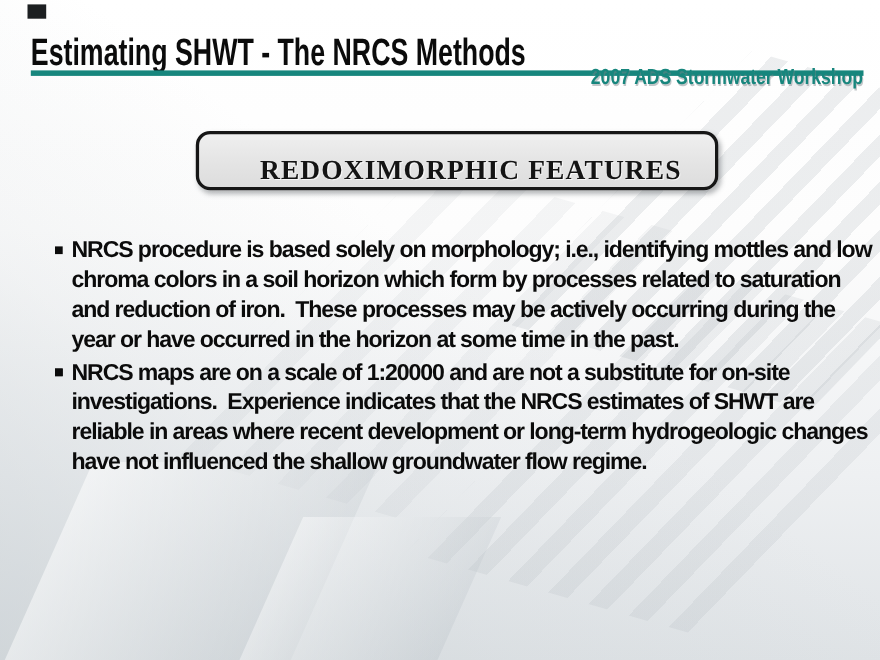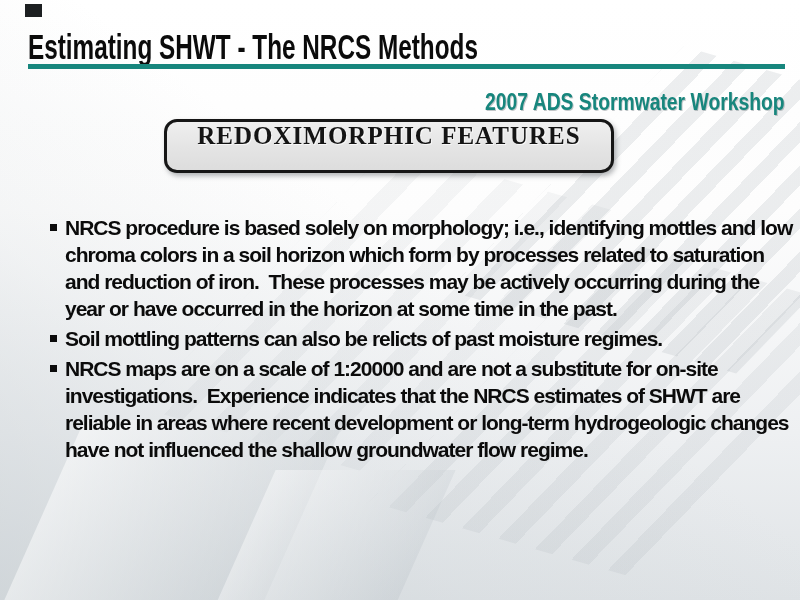--- a/index.html
+++ b/index.html
@@ -57,35 +57,35 @@
   }
   .title-inner{
     display:inline-block;transform:scale(0.76,1.08);transform-origin:left top;
     letter-spacing:0px;
   }
   .title-rule{
     position:absolute;left:28px;top:64px;width:757px;height:5px;
     background:#17867d;
   }
   .subtitle{
-    position:absolute;right:15px;top:88px;width:740px;
-    font-size:23px;font-weight:700;color:#17867d;text-align:right;
+    position:absolute;right:15px;top:60px;width:740px;
+    font-size:19px;font-weight:700;color:#17867d;text-align:right;
     white-space:nowrap;text-shadow:1px 1px 0 rgba(120,130,135,0.45);
   }
   .subtitle-inner{
     display:inline-block;transform:scale(0.84,1.05);transform-origin:right top;
   }
 
   
   .heading-box{
-    position:absolute;left:164px;top:119px;width:444px;height:48px;
+    position:absolute;left:178px;top:119px;width:444px;height:48px;
     background:linear-gradient(to bottom,#efefef 0%,#e4e4e4 55%,#dddddd 100%);
     border:3px solid #161616;border-radius:13px;
     box-shadow:2px 3px 5px rgba(90,95,100,0.45);
-    display:flex;align-items:flex-start;justify-content:center;
+    display:flex;align-items:flex-end;justify-content:center;padding-left:25px;
   }
   .heading-box-label{
     font-family:"Liberation Serif",serif;
     font-size:25px;font-weight:700;color:#141414;letter-spacing:1px;
     text-shadow:1px 1px 0 rgba(255,255,255,0.7);
     white-space:nowrap;
   }
 
   
   .bullet-list{
@@ -130,21 +130,20 @@
     <span class="heading-box-label">REDOXIMORPHIC FEATURES</span>
   </div>
 
   <ul class="bullet-list">
     <li class="bullet-item">
       <span class="bullet-square"></span>
       <span class="bullet-text">NRCS procedure is based solely on morphology; i.e., identifying mottles and low chroma colors in a soil horizon which form by processes related to saturation and reduction of iron.  These processes may be actively occurring during the year or have occurred in the horizon at some time in the past.</span>
     </li>
     <li class="bullet-item">
       <span class="bullet-square"></span>
-      <span class="bullet-text">Soil mottling patterns can also be relicts of past moisture regimes.</span>
     </li>
     <li class="bullet-item">
       <span class="bullet-square"></span>
       <span class="bullet-text">NRCS maps are on a scale of 1:20000 and are not a substitute for on-site investigations.  Experience indicates that the NRCS estimates of SHWT are reliable in areas where recent development or long-term hydrogeologic changes have not influenced the shallow groundwater flow regime.</span>
     </li>
   </ul>
 
 </div>
 
 </body></html>

